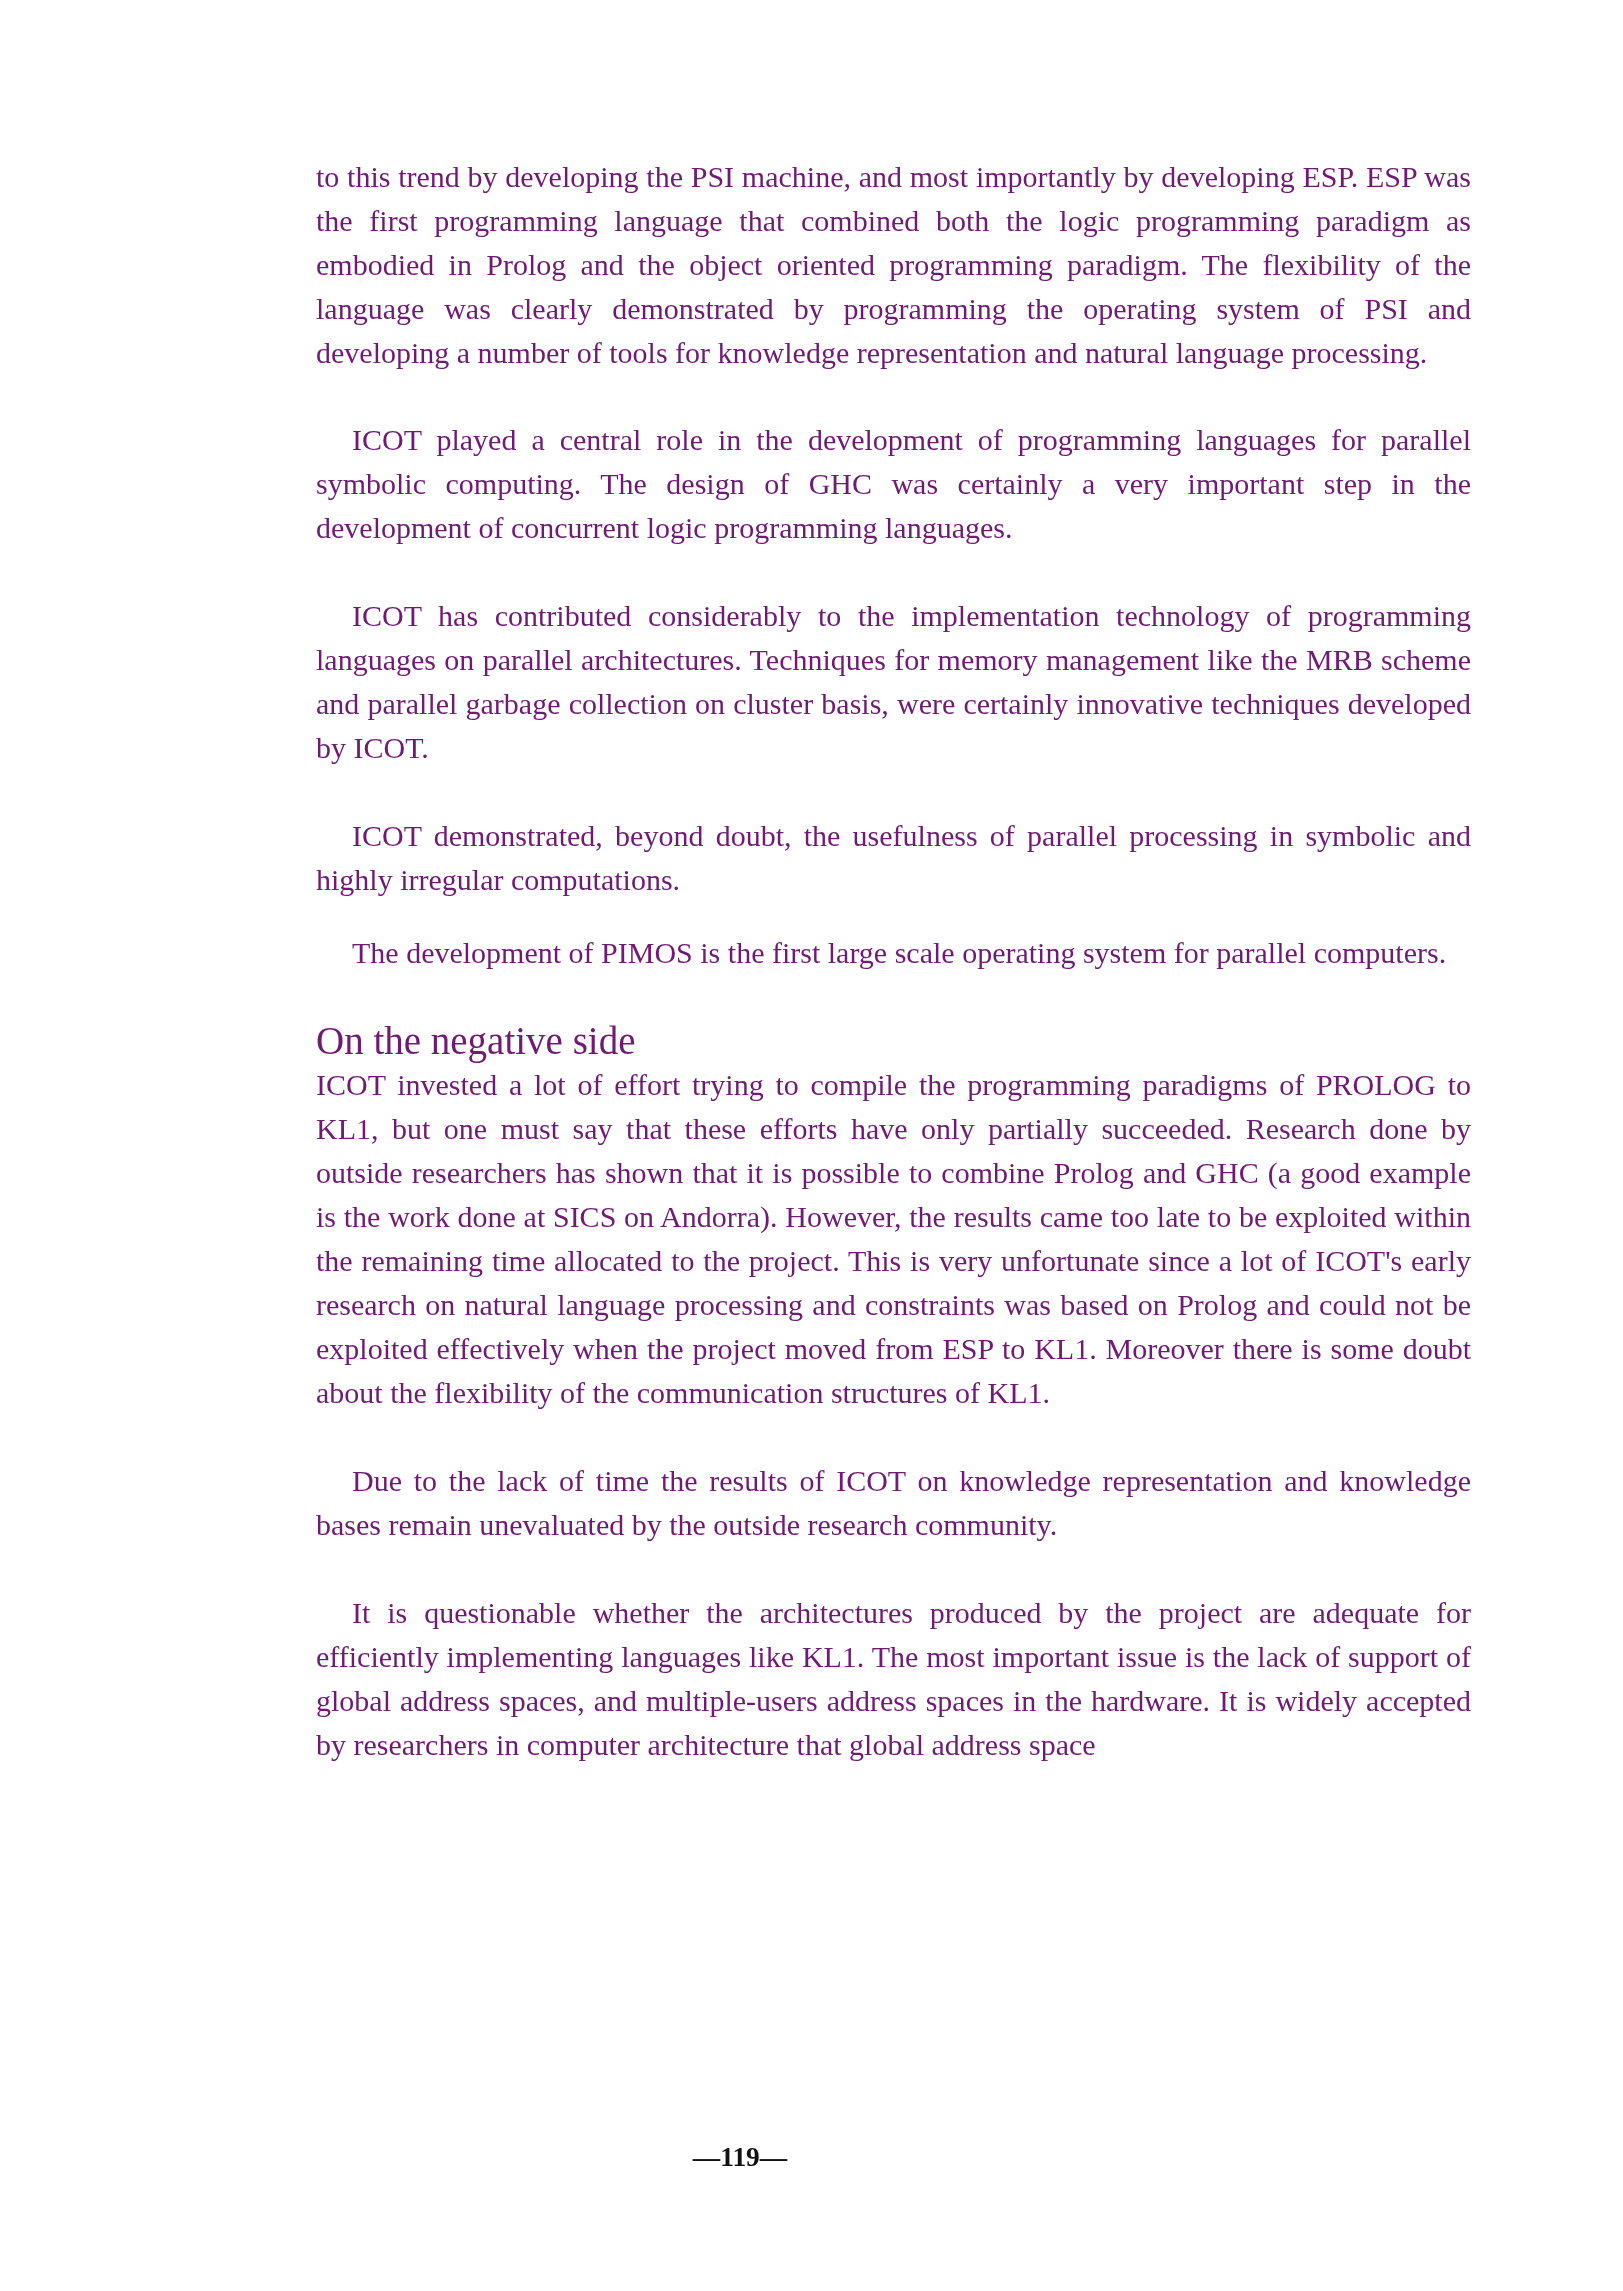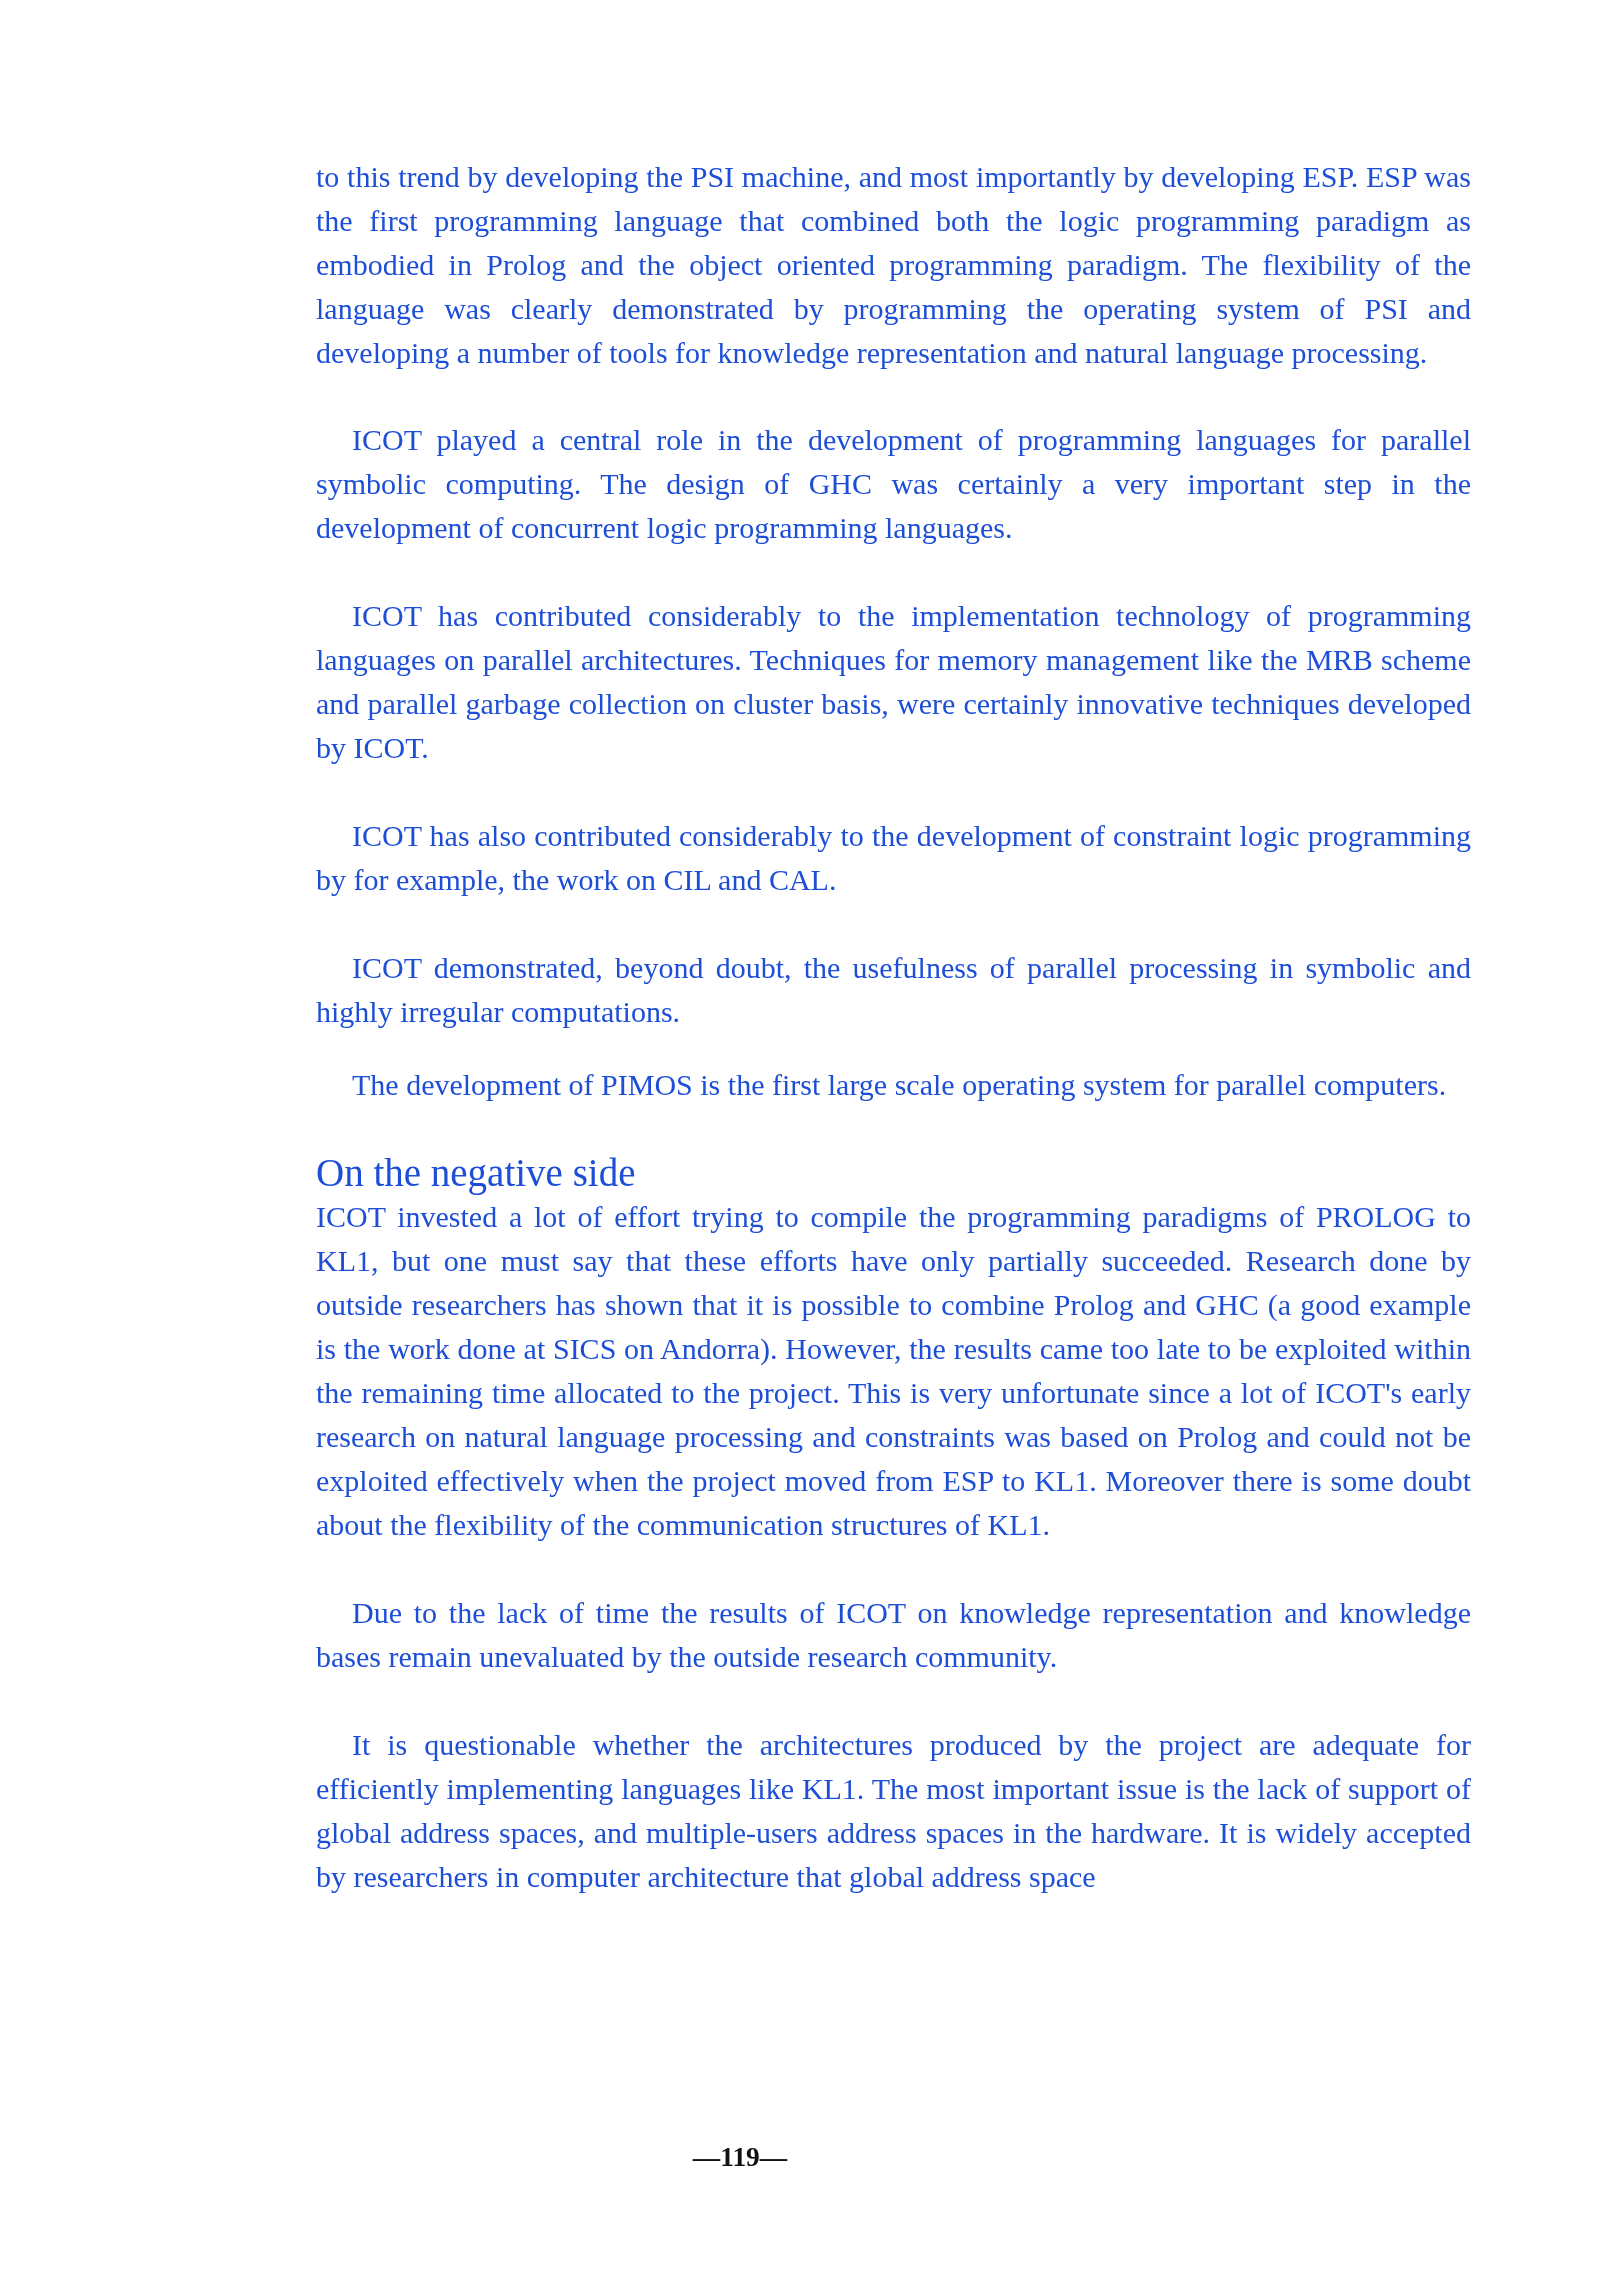--- a/index.html
+++ b/index.html
@@ -1,41 +1,40 @@
 <!DOCTYPE html>
 <html><head>
 <meta charset="utf-8">
 <style>
   html, body { margin: 0; padding: 0; background: #ffffff; }
   body { width: 1623px; height: 2292px; position: relative; overflow: hidden; }
   .page {
     position: absolute; left: 316px; top: 155px; width: 1155px;
     font-family: "Liberation Serif", "DejaVu Serif", serif;
-    font-size: 30px; line-height: 44px; color: #1d4ed8;
+    font-size: 30px; line-height: 44px; color: #701a75;
     text-align: justify;
   }
   p.t { margin: 0 0 44px 0; }
   .heading {
     margin: 0; padding-left: 0; font-size: 39px; line-height: 44px;
     text-indent: 0;
   }
   .footer {
     position: absolute; top: 2142px; left: 0; width: 1480px; text-align: center;
     font-family: "Liberation Serif", "DejaVu Serif", serif; font-weight: bold;
     font-size: 27.4px; color: #111;
   }
 </style>
 </head>
 <body>
 
 <div class="page">
   <p class="t" style="margin-bottom:43px">to this trend by developing the PSI machine, and most importantly by developing ESP. ESP was the first programming language that combined both the logic programming paradigm as embodied in Prolog and the object oriented programming paradigm. The flexibility of the language was clearly demonstrated by programming the operating system of PSI and developing a number of tools for knowledge representation and natural language processing.</p>
   <p class="t" style="text-indent: 36px; padding-left: 0px;"><span style="display:inline-block;width:0"></span><span style="display:inline">ICOT played a central role in the development of programming languages for parallel symbolic computing. The design of GHC was certainly a very important step in the development of concurrent logic programming languages.</span></p>
   <p class="t" style="text-indent: 36px; margin-top: 16px;"><span>ICOT has contributed considerably to the implementation technology of programming languages on parallel architectures. Techniques for memory management like the MRB scheme and parallel garbage collection on cluster basis, were certainly innovative techniques developed by ICOT.</span></p>
-  <p class="t" style="text-indent: 36px;"><span>ICOT has also contributed considerably to the development of constraint logic programming by for example, the work on CIL and CAL.</span></p>
   <p class="t" style="margin-bottom: 29px; text-indent: 36px;"><span>ICOT demonstrated, beyond doubt, the usefulness of parallel processing in symbolic and highly irregular computations.</span></p>
   <p class="t" style="text-indent: 36px;"><span>The development of PIMOS is the first large scale operating system for parallel computers.</span></p>
   <div class="heading" style="padding-left: 0px; text-indent: 0px; margin-left: 0px;"><span style="margin-left: 0px; padding-left: 0px;">On the negative side</span></div>
   <p class="t"><span>ICOT invested a lot of effort trying to compile the programming paradigms of PROLOG to KL1, but one must say that these efforts have only partially succeeded. Research done by outside researchers has shown that it is possible to combine Prolog and GHC (a good example is the work done at SICS on Andorra). However, the results came too late to be exploited within the remaining time allocated to the project. This is very unfortunate since a lot of ICOT's early research on natural language processing and constraints was based on Prolog and could not be exploited effectively when the project moved from ESP to KL1. Moreover there is some doubt about the flexibility of the communication structures of KL1.</span></p>
   <p class="t" style="text-indent: 36px;"><span>Due to the lack of time the results of ICOT on knowledge representation and knowledge bases remain unevaluated by the outside research community.</span></p>
   <p class="t" style="text-indent: 36px;"><span>It is questionable whether the architectures produced by the project are adequate for efficiently implementing languages like KL1. The most important issue is the lack of support of global address spaces, and multiple-users address spaces in the hardware. It is widely accepted by researchers in computer architecture that global address space</span></p>
 </div>
 
 <div class="footer">—119—</div>
 

